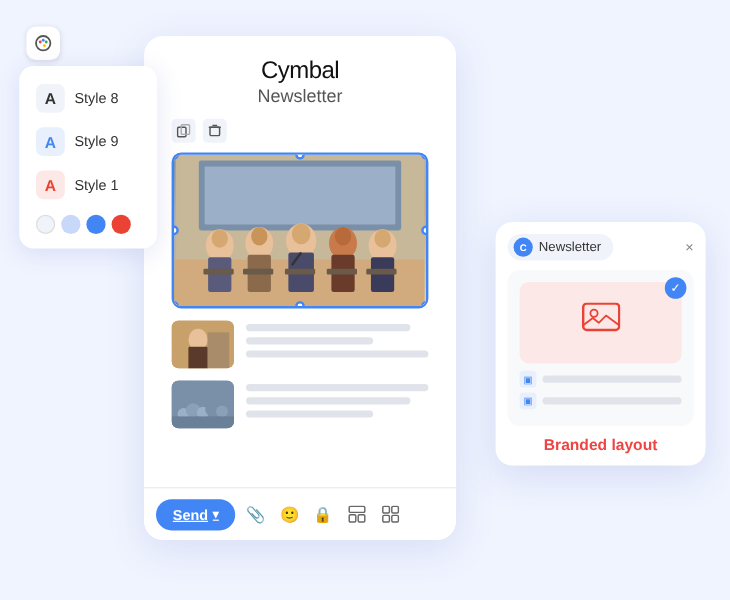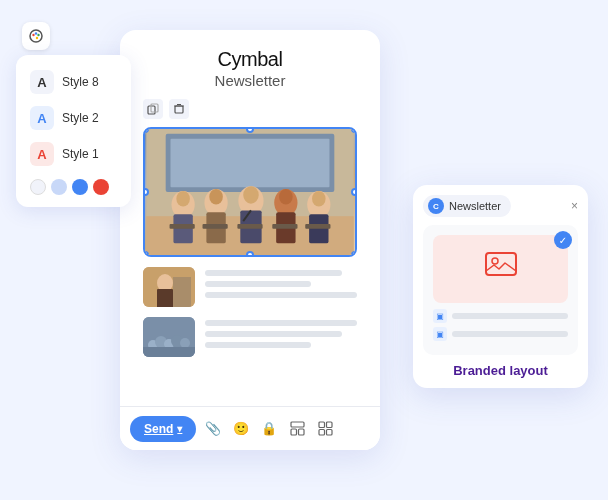--- a/index.html
+++ b/index.html
@@ -410,21 +410,21 @@
       height: 6px;
       background: #e0e4ea;
       border-radius: 3px;
       flex: 1;
     }
 
     .branded-label {
       text-align: center;
       font-size: 13px;
       font-weight: 600;
-      color: #4c1d95;
+      color: #ef4444;
       margin-top: 8px;
     }
 
     
     .thumb-svg {
       width: 100%;
       height: 100%;
     }
   </style>
 </head>
@@ -457,21 +457,21 @@
   </div>
 </div>
 
 <div class="style-panel">
   <div class="style-item">
     <div class="style-letter plain">A</div>
     <span class="style-label">Style 8</span>
   </div>
   <div class="style-item">
     <div class="style-letter blue">A</div>
-    <span class="style-label">Style 2</span>
+    <span class="style-label">Style 9</span>
   </div>
   <div class="style-item">
     <div class="style-letter red">A</div>
     <span class="style-label">Style 1</span>
   </div>
   <div class="color-swatches">
     <div class="color-swatch" style="background:#f1f3fa; border:1px solid #ddd;"></div>
     <div class="color-swatch" style="background:#c8d8f8;"></div>
     <div class="color-swatch" style="background:#4285f4;"></div>
     <div class="color-swatch" style="background:#ea4335;"></div>

